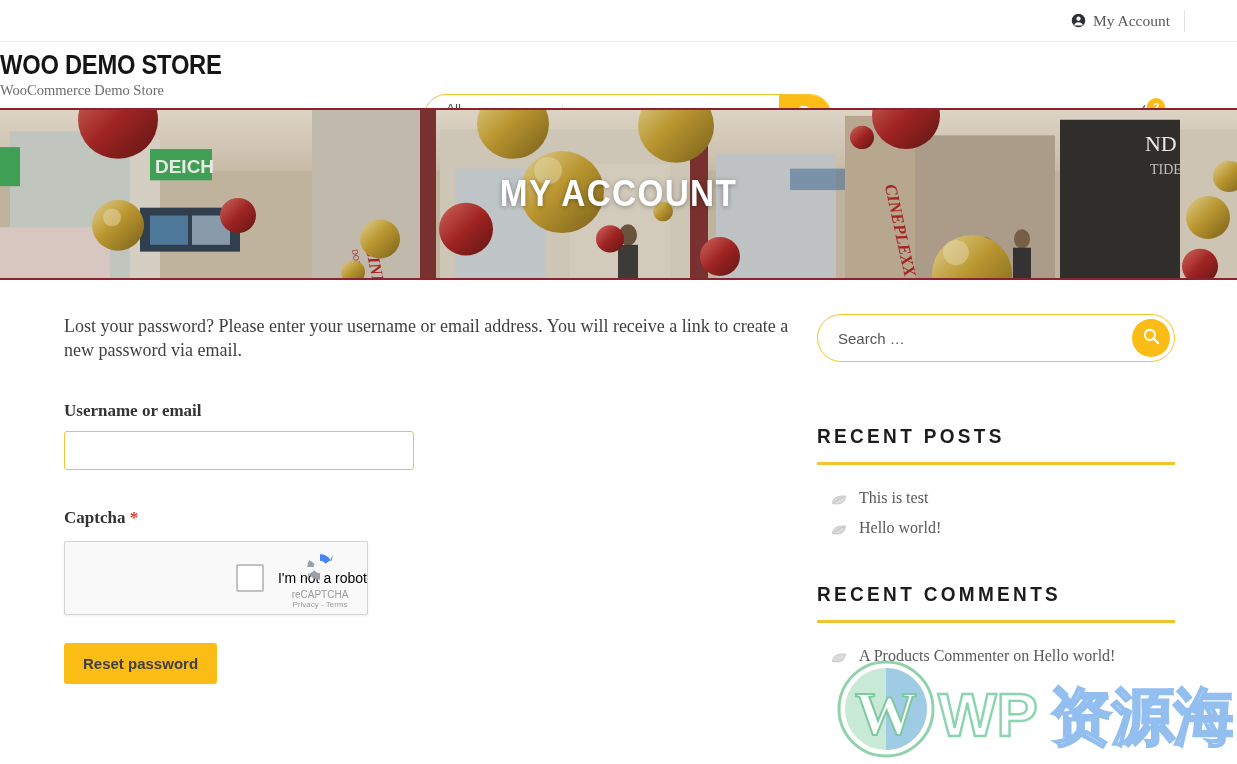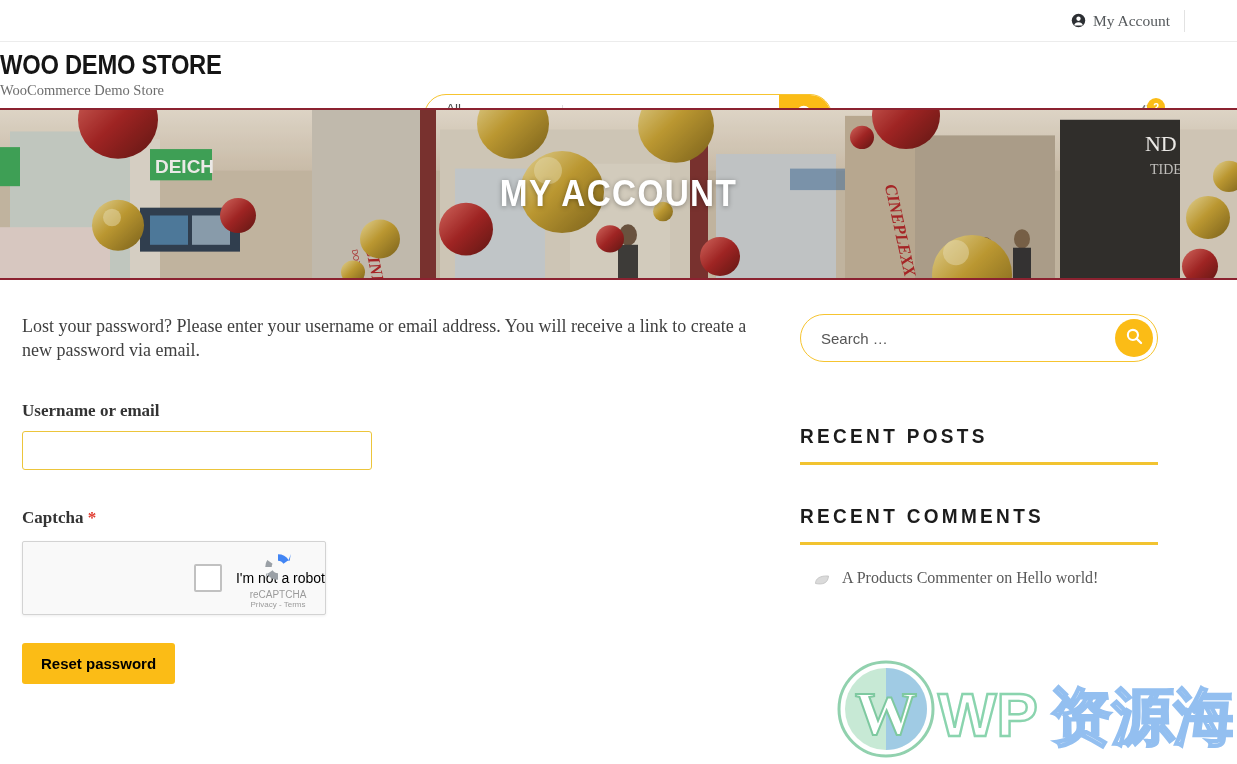--- a/index.html
+++ b/index.html
@@ -107,21 +107,21 @@
     display:flex; align-items:center; justify-content:center;
     font-family:"Liberation Sans", sans-serif;
     font-weight:bold; font-size:37px; letter-spacing:1.5px;
     color:#ffffff; transform:scaleX(0.9);
     text-shadow:0 1px 6px rgba(0,0,0,.35);
     z-index:3;
   }
 
   
   .content { display:flex; padding:34px 0 0 0; }
-  .main-col { width:800px; padding:0 22px 0 22px; }
+  .main-col { width:800px; padding:0 22px 0 22px;margin-left:42px; }
   .side-col { width:420px; padding-right:77px; }
 
   .lead {
     font-size:18px; line-height:1.35; color:#3f3f3f;
     margin:0 0 38px 0; max-width:760px;
   }
   .field-label {
     font-family:"Liberation Serif", serif;
     font-size:17px; font-weight:bold; color:#333;
     margin:0 0 10px 0; display:block;
@@ -155,21 +155,21 @@
   }
   .rc-brand {
     position:absolute; right:10px; top:8px;
     width:74px; text-align:center;
   }
   .rc-name { font-family:"Liberation Sans", sans-serif; font-size:10px; color:#9b9b9b; margin-top:1px; }
   .rc-terms { font-family:"Liberation Sans", sans-serif; font-size:8px; color:#9b9b9b; }
   .reset-btn {
     margin-top:28px;
     background:#fbbc16; border:none; border-radius:3px;
-    color:#000000; font-family:"Liberation Sans", sans-serif;
+    color:#404040; font-family:"Liberation Sans", sans-serif;
     font-size:15px; font-weight:bold;
     padding:12px 19px; cursor:pointer;
   }
 
   
   .side-search {
     width:358px; height:48px;
     border:1px solid #f6c430; border-radius:25px;
     background:#fff; display:flex; align-items:center;
     padding-left:18px; position:relative;
@@ -399,20 +399,40 @@
             <circle cx="10" cy="10" r="6.4" fill="none" stroke="#ffffff" stroke-width="2.6"></circle>
             <line x1="15" y1="15" x2="20.3" y2="20.3" stroke="#ffffff" stroke-width="2.8" stroke-linecap="round"></line>
           </svg>
         </span>
       </button>
     </div>
 
     <div class="widget">
       <h3 class="widget-title">RECENT POSTS</h3>
       <div class="widget-rule"></div>
+      <ul class="widget-list">
+        <li>
+          <span class="leaf">
+            <svg viewBox="0 0 16 12" width="16" height="12">
+              <path d="M1.5 9.5C1.5 4.5 6 1.5 14.5 2 14 9 9 11 1.5 9.5z" fill="#dadada" stroke="#bfbfbf" stroke-width="0.8"></path>
+              <path d="M3 9c3-3.5 6.5-5 10-6.2" fill="none" stroke="#bfbfbf" stroke-width="0.8"></path>
+            </svg>
+          </span>
+          <a>This is test</a>
+        </li>
+        <li>
+          <span class="leaf">
+            <svg viewBox="0 0 16 12" width="16" height="12">
+              <path d="M1.5 9.5C1.5 4.5 6 1.5 14.5 2 14 9 9 11 1.5 9.5z" fill="#dadada" stroke="#bfbfbf" stroke-width="0.8"></path>
+              <path d="M3 9c3-3.5 6.5-5 10-6.2" fill="none" stroke="#bfbfbf" stroke-width="0.8"></path>
+            </svg>
+          </span>
+          <a>Hello world!</a>
+        </li>
+      </ul>
     </div>
 
     <div class="widget">
       <h3 class="widget-title">RECENT COMMENTS</h3>
       <div class="widget-rule"></div>
       <ul class="widget-list">
         <li>
           <span class="leaf">
             <svg viewBox="0 0 16 12" width="16" height="12">
               <path d="M1.5 9.5C1.5 4.5 6 1.5 14.5 2 14 9 9 11 1.5 9.5z" fill="#dadada" stroke="#bfbfbf" stroke-width="0.8"></path>

